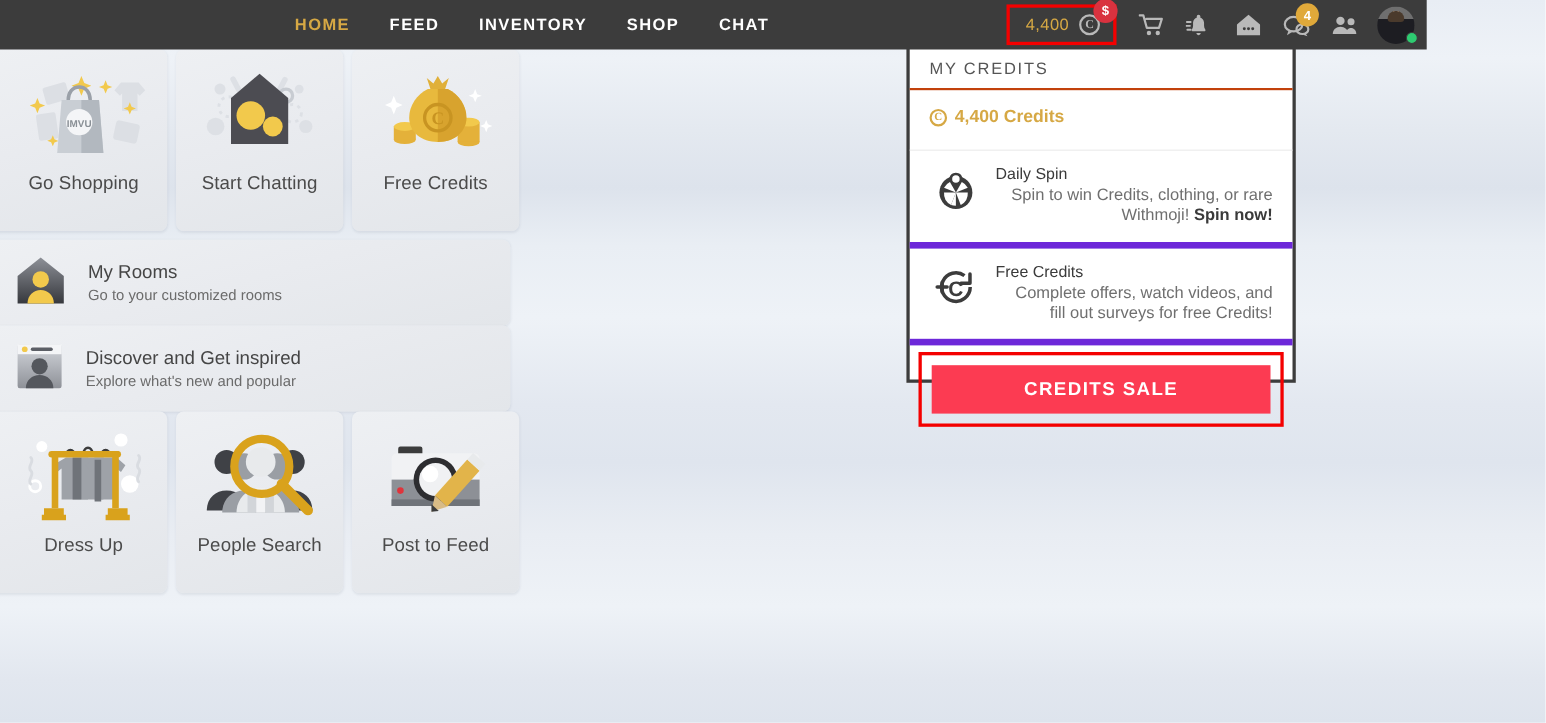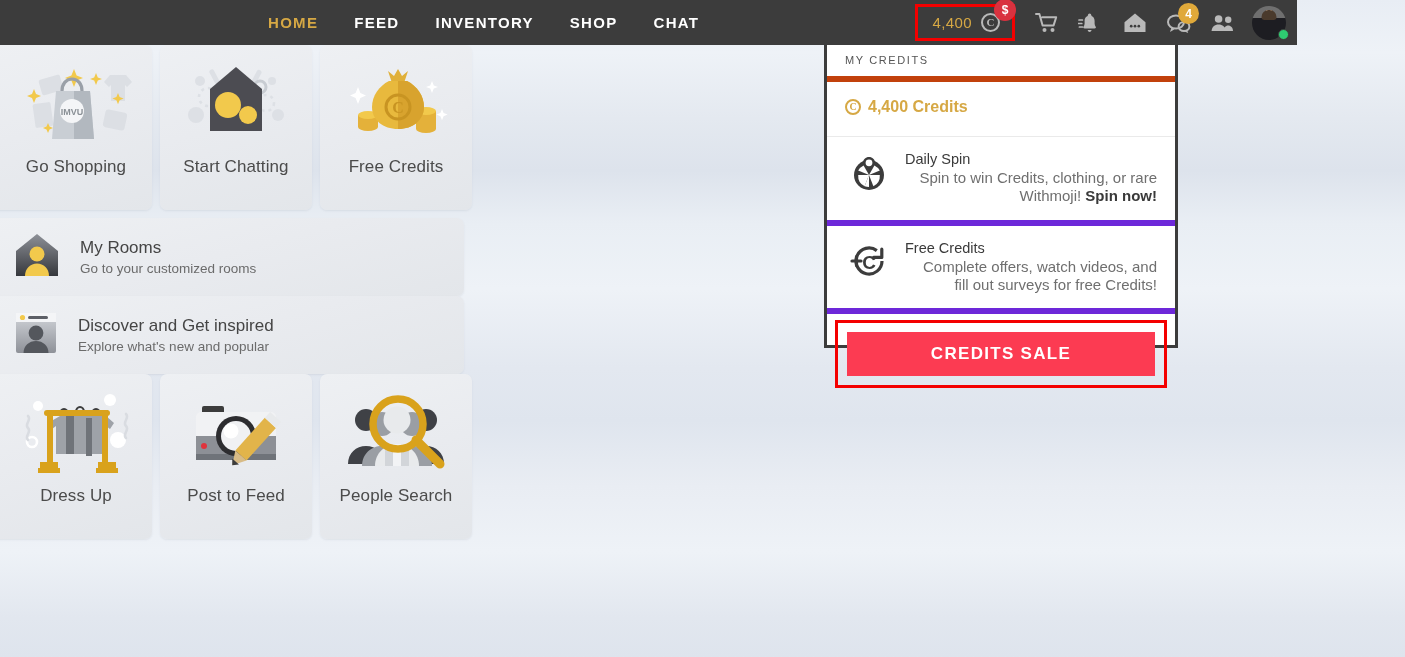--- a/index.html
+++ b/index.html
@@ -156,22 +156,22 @@
   #credits-panel {
     position: absolute; left: 824px; top: 41px;
     width: 354px; height: 307px;
     background: #ffffff;
     border: 3px solid #3c3c3c;
     z-index: 30;
   }
   #panel-header {
     height: 38px; display: flex; align-items: center;
     padding-left: 18px;
-    border-bottom: 6px solid #c2410c;
-    font-size: 11px; color: #555; letter-spacing: 1.6px;
+    border-bottom: 2px solid #c2410c;
+    font-size: 15px; color: #555; letter-spacing: 1.6px;
   }
   #balance-block { padding: 16px 34px 14px 18px; border-bottom: 1px solid #eaeaea; }
   #balance-main {
     display: flex; align-items: center; gap: 7px;
     color: #d6a844; font-size: 16px; font-weight: bold;
     margin-bottom: 6px;
   }
   .coin-gold {
     width: 16px; height: 16px; border-radius: 50%;
     border: 2px solid #d6a844; position: relative; flex: none;
@@ -431,20 +431,48 @@
           <g fill="#d9a21c">
             <rect x="30" y="30" width="66" height="6" rx="3"></rect>
             <rect x="33" y="30" width="6" height="52"></rect>
               <rect x="88" y="30" width="6" height="52"></rect>
             <path d="M24 88h22v5H24zM26 82h18v6H26z"></path>
             <path d="M82 88h22v5H82zM84 82h18v6H84z"></path>
           </g>
         </svg>
       </div>
       <div class="tile-label">Dress Up</div>
+    </div>
+
+    <div class="card tile-sq">
+      <div class="tile-art">
+        <svg width="124" height="100" viewBox="0 0 124 100">
+          <g fill="#3f4146">
+            <circle cx="32" cy="40" r="11"></circle>
+              <path d="M14 84c0-11 8-18 18-18s18 7 18 18z"></path>
+            <circle cx="92" cy="40" r="11"></circle>
+              <path d="M74 84c0-11 8-18 18-18s18 7 18 18z"></path>
+          </g>
+          <g fill="#9a9ea4">
+            <circle cx="48" cy="44" r="12"></circle>
+              <path d="M28 86c0-12 9-20 20-20s20 8 20 20z"></path>
+            <circle cx="78" cy="44" r="12"></circle>
+              <path d="M58 86c0-12 9-20 20-20s20 8 20 20z"></path>
+          </g>
+          <g fill="#e8eaec">
+            <circle cx="63" cy="40" r="13.5"></circle>
+              <path d="M41 86c0-13 10-22 22-22s22 9 22 22z"></path>
+          </g>
+          <path d="M51 66h24v20H51z" fill="#d2d5d9"></path>
+          <path d="M59 64h8v22h-8z" fill="#f2f3f5"></path>
+          <line x1="82" y1="60" x2="106" y2="84" stroke="#d9a21c" stroke-width="9" stroke-linecap="round"></line>
+          <circle cx="64" cy="44" r="25" fill="none" stroke="#d9a21c" stroke-width="7.5"></circle>
+        </svg>
+      </div>
+      <div class="tile-label">People Search</div>
     </div>
 
     <div class="card tile-sq">
       <div class="tile-art">
         <svg width="124" height="100" viewBox="0 0 124 100">
           <rect x="28" y="26" width="22" height="8" rx="2" fill="#3c3c3c"></rect>
           <rect x="22" y="32" width="80" height="48" rx="5" fill="#f1f2f4"></rect>
           <rect x="22" y="56" width="80" height="24" rx="0" fill="#8d9096"></rect>
           <rect x="22" y="74" width="80" height="6" fill="#6f7379"></rect>
           <circle cx="30" cy="66" r="3" fill="#e0343c"></circle>
@@ -454,48 +482,20 @@
           <g transform="rotate(42 78 64)">
             <rect x="70" y="36" width="15" height="44" fill="#e2b44a"></rect>
             <rect x="70" y="28" width="15" height="8" fill="#e8eaec"></rect>
             <path d="M70 80h15l-7.5 13z" fill="#d8bb86"></path>
             <path d="M73 88h9l-4.5 5z" fill="#3c3c3c"></path>
           </g>
         </svg>
       </div>
       <div class="tile-label">Post to Feed</div>
     </div>
-
-    <div class="card tile-sq">
-      <div class="tile-art">
-        <svg width="124" height="100" viewBox="0 0 124 100">
-          <g fill="#3f4146">
-            <circle cx="32" cy="40" r="11"></circle>
-              <path d="M14 84c0-11 8-18 18-18s18 7 18 18z"></path>
-            <circle cx="92" cy="40" r="11"></circle>
-              <path d="M74 84c0-11 8-18 18-18s18 7 18 18z"></path>
-          </g>
-          <g fill="#9a9ea4">
-            <circle cx="48" cy="44" r="12"></circle>
-              <path d="M28 86c0-12 9-20 20-20s20 8 20 20z"></path>
-            <circle cx="78" cy="44" r="12"></circle>
-              <path d="M58 86c0-12 9-20 20-20s20 8 20 20z"></path>
-          </g>
-          <g fill="#e8eaec">
-            <circle cx="63" cy="40" r="13.5"></circle>
-              <path d="M41 86c0-13 10-22 22-22s22 9 22 22z"></path>
-          </g>
-          <path d="M51 66h24v20H51z" fill="#d2d5d9"></path>
-          <path d="M59 64h8v22h-8z" fill="#f2f3f5"></path>
-          <line x1="82" y1="60" x2="106" y2="84" stroke="#d9a21c" stroke-width="9" stroke-linecap="round"></line>
-          <circle cx="64" cy="44" r="25" fill="none" stroke="#d9a21c" stroke-width="7.5"></circle>
-        </svg>
-      </div>
-      <div class="tile-label">People Search</div>
-    </div>
   </div>
 </div>
 
 <div id="credits-panel">
 
   <div id="panel-header">MY CREDITS</div>
 
   <div id="balance-block">
     <div id="balance-main">
       <span class="coin-gold"></span>

